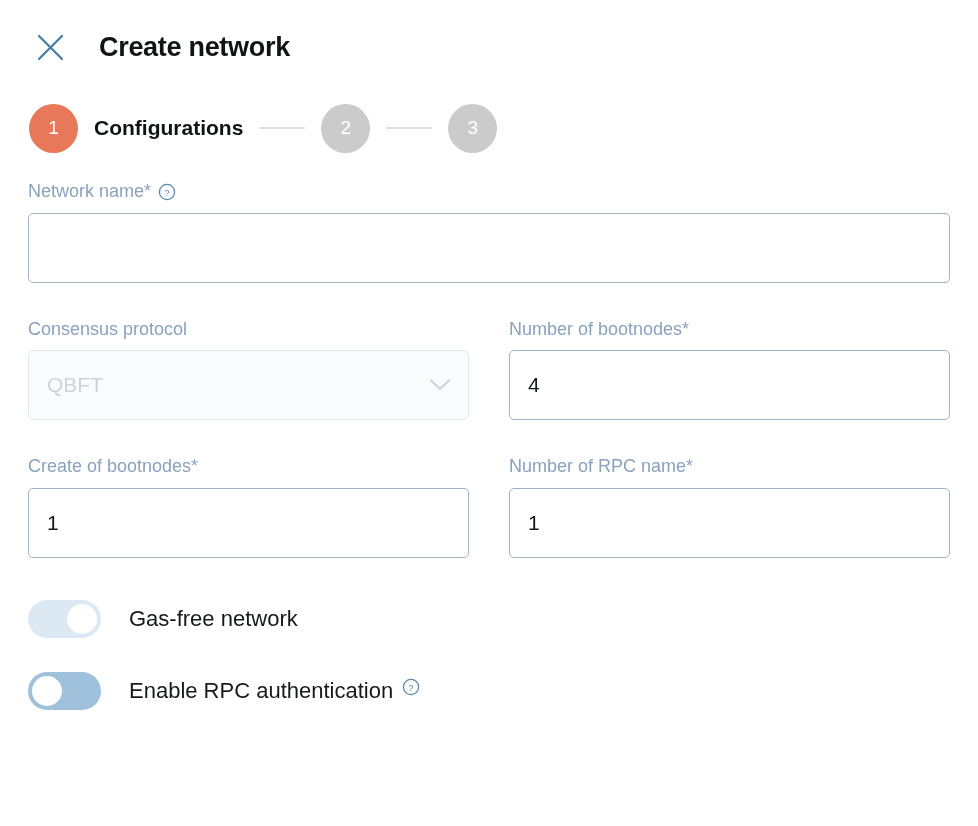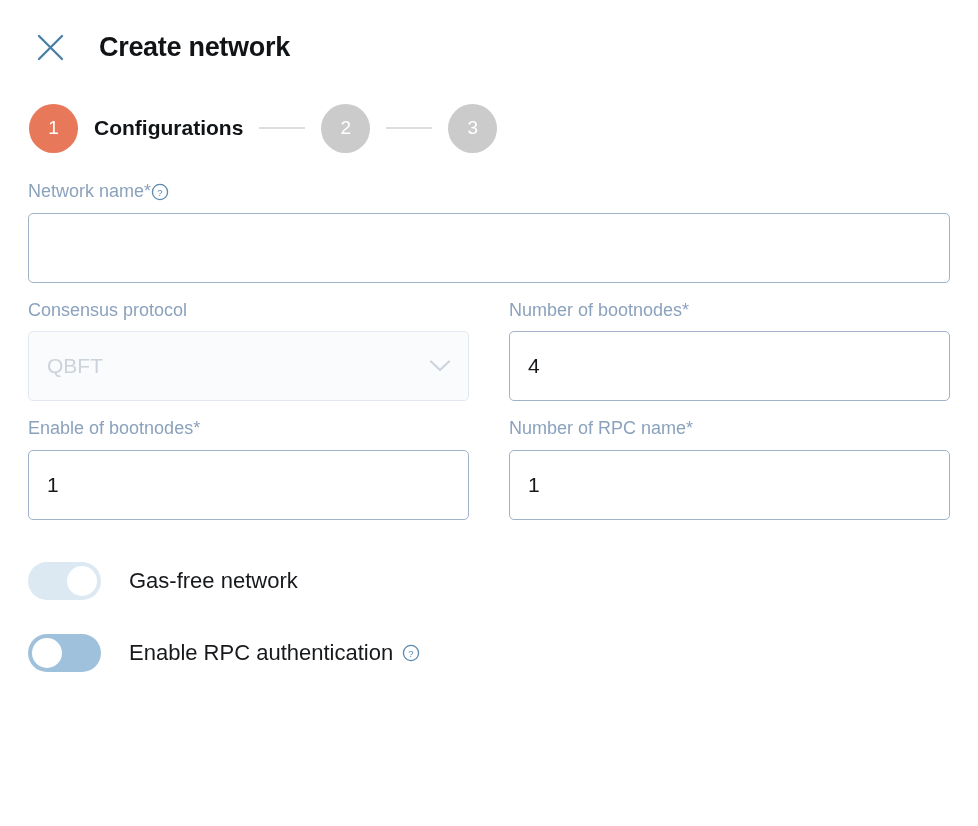--- a/index.html
+++ b/index.html
@@ -88,20 +88,21 @@
   .form {
     padding: 0 28px;
     margin-top: 28px;
   }
   .field-label {
     font-size: 18px;
     color: #8ba2bd;
     font-weight: 400;
     display: flex;
     align-items: center;
+    gap: 7px;
     margin-bottom: 10px;
     line-height: 1.2;
     white-space: nowrap;
   }
   .help-icon {
     display: inline-flex;
     align-items: center;
     justify-content: center;
     width: 18px; height: 18px;
     flex: 0 0 auto;
@@ -119,21 +120,21 @@
     font-size: 21px;
     color: #16191c;
     padding: 0 18px;
     outline: none;
   }
   .text-input::placeholder { color: #b9c6d6; }
 
   .row {
     display: flex;
     gap: 40px;
-    margin-top: 17px;
+    margin-top: 36px;
   }
   .col { flex: 1 1 0; min-width: 0; }
 
   
   .select-wrap { position: relative; width: 100%; }
   .select-box {
     width: 100%;
     height: 70px;
     border: 1.6px solid #e3e8ee;
     border-radius: 5px;
@@ -182,21 +183,20 @@
   .switch.on  { background: #dce9f2; }
   .switch.on .knob  { right: 4px; }
   .switch.off { background: #9fc1dc; }
   .switch.off .knob { left: 4px; }
 
   .toggle-label {
     font-size: 22px;
     color: #17191c;
     margin-left: 28px;
     display: flex;
-    align-items: center;
     gap: 9px;
     white-space: nowrap;
   }
 </style>
 </head>
 <body>
 
 <div class="page">
 
   <div class="header">
@@ -261,21 +261,21 @@
       <div class="col">
         <div class="field-label">Number of bootnodes*</div>
         <input class="text-input" type="text" value="4" style="">
       </div>
 
     </div>
 
     <div class="row">
 
       <div class="col">
-        <div class="field-label">Enable of bootnodes*</div>
+        <div class="field-label">Create of bootnodes*</div>
         <input class="text-input" type="text" value="1" style="">
       </div>
 
       <div class="col">
         <div class="field-label">Number of RPC name*</div>
         <input class="text-input" type="text" value="1" style="">
       </div>
 
     </div>
 

